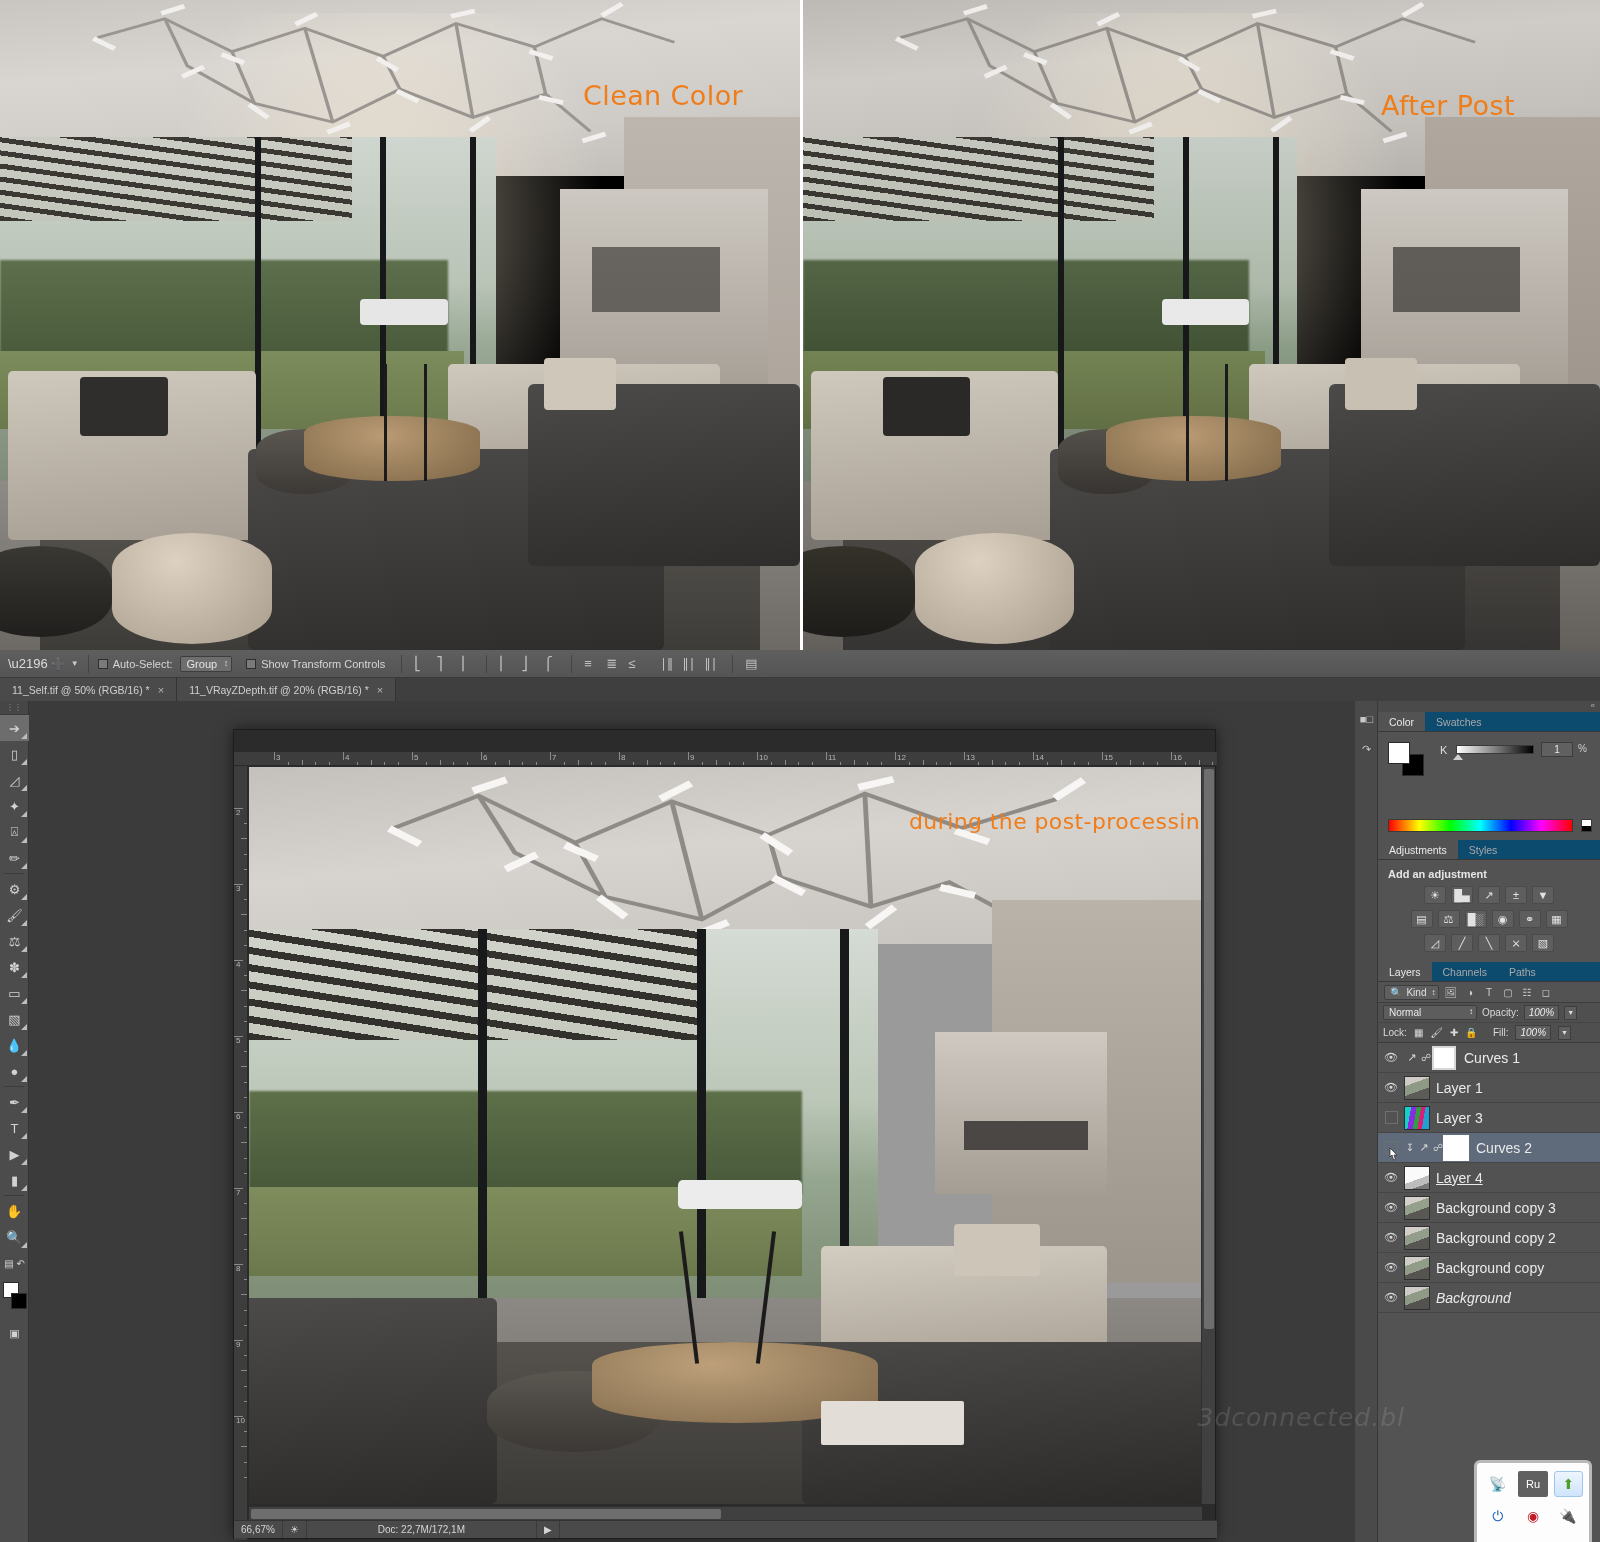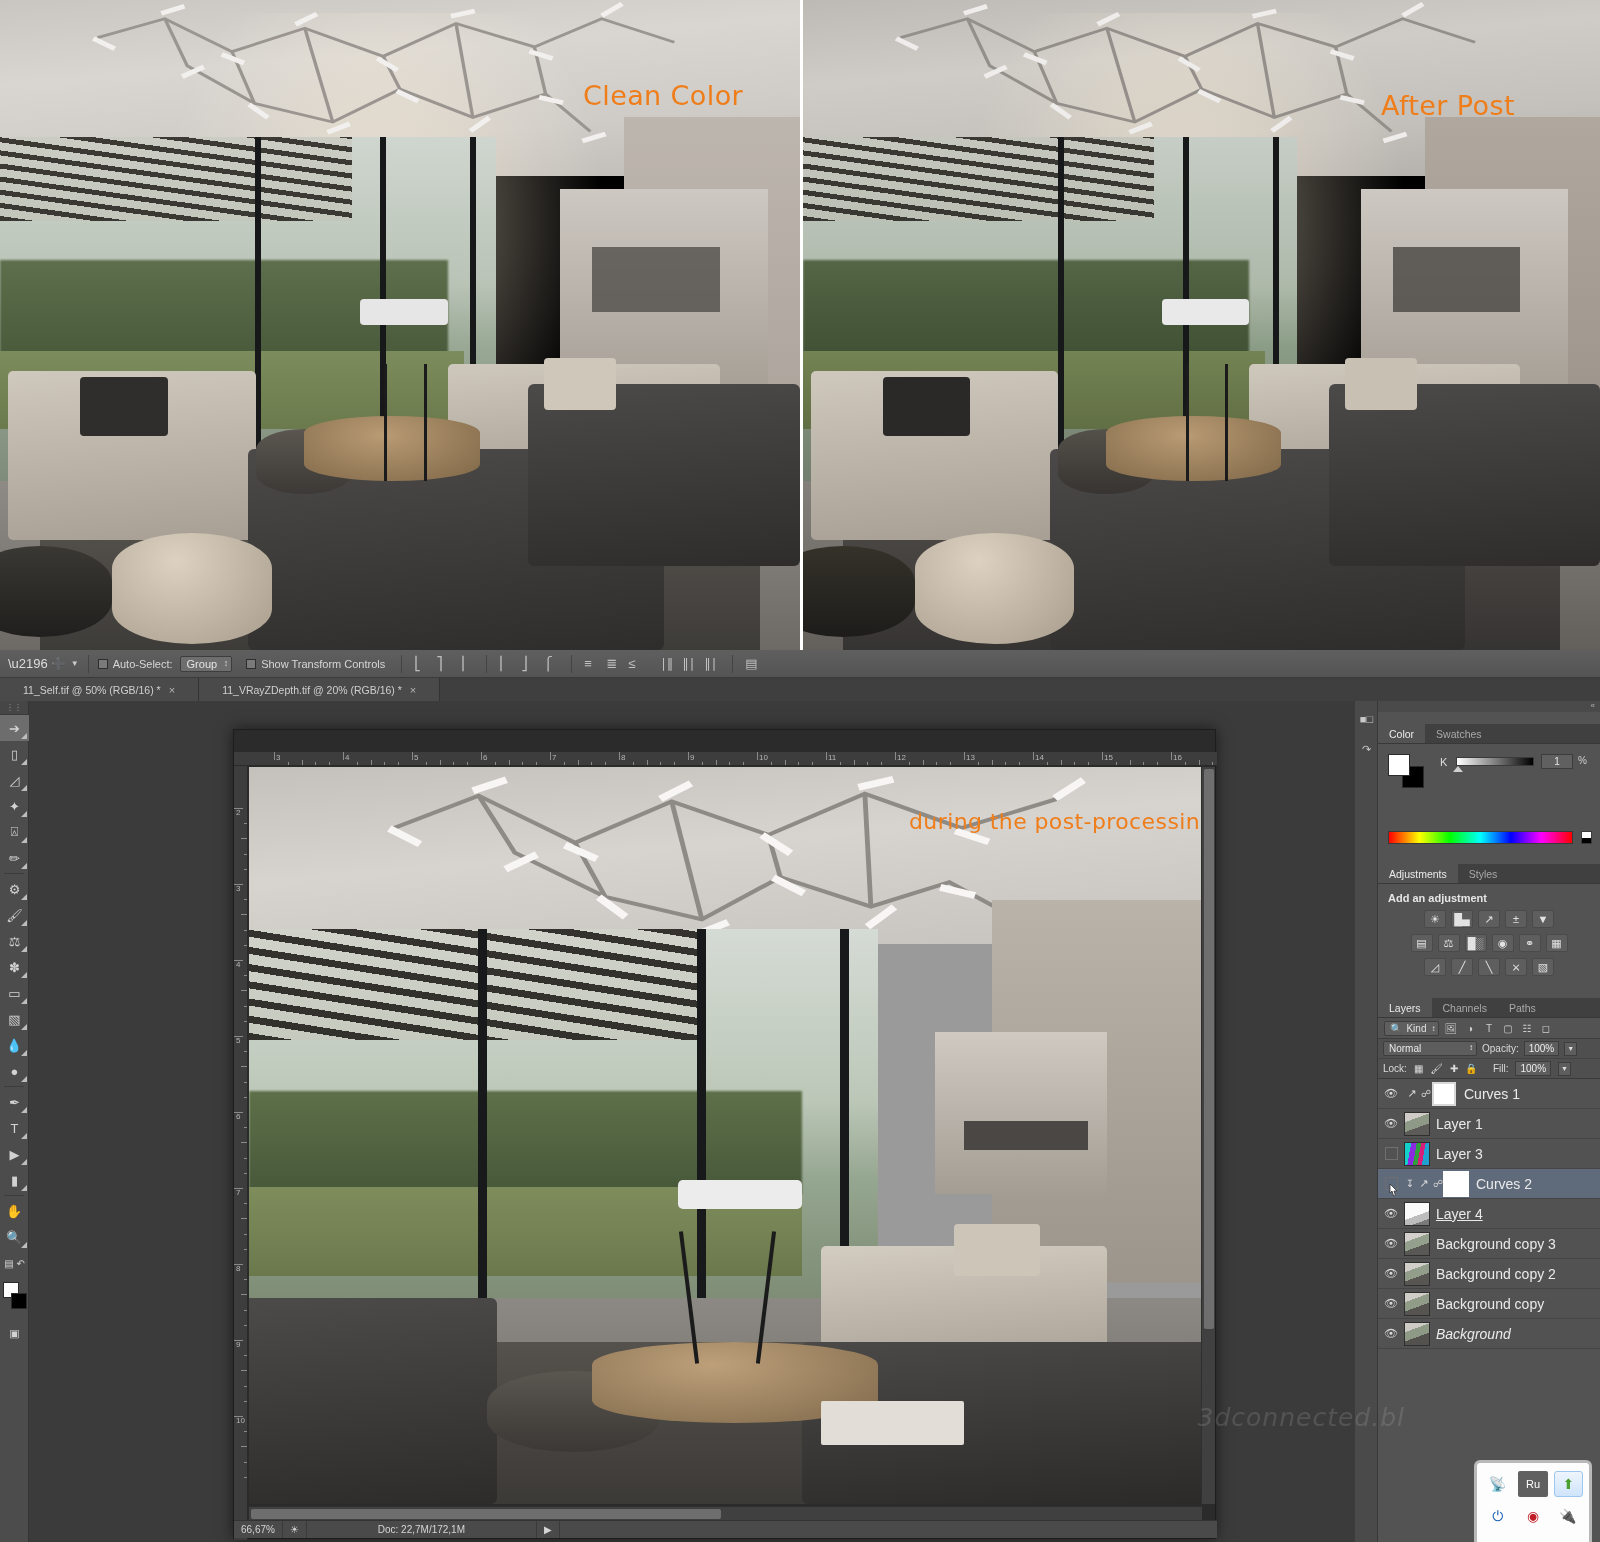--- a/index.html
+++ b/index.html
@@ -52,21 +52,21 @@
     background:linear-gradient(180deg,#5f5f5f,#545454); border-bottom:1px solid #3b3b3b;
     display:flex; align-items:center; padding-left:8px; color:#d6d6d6; font-size:11px; }
   .opt-sep { width:1px; height:18px; background:#444; margin:0 9px; }
   .chk { width:10px; height:10px; border:1px solid #2e2e2e; background:#7a7a7a; display:inline-block; margin-right:5px; vertical-align:-1px; }
   .opt-select { background:#6e6e6e; border:1px solid #3d3d3d; border-radius:2px; padding:1px 14px 1px 6px;
     color:#e4e4e4; font-size:11px; position:relative; }
   .opt-select:after { content:"\2195"; position:absolute; right:3px; top:1px; font-size:9px; color:#d8d8d8; }
   .align-ico { width:16px; height:16px; margin:0 3px; position:relative; opacity:.85; }
 
   #tab-bar { position:absolute; left:0; top:28px; width:1600px; height:23px; background:#3f3f3f; display:flex; align-items:flex-end; }
-  .doc-tab { height:23px; padding:0 23px; display:flex; align-items:center; gap:8px;
+  .doc-tab { height:23px; padding:0 12px; display:flex; align-items:center; gap:8px;
     background:#4a4a4a; color:#cfcfcf; font-size:10.5px; border-right:1px solid #333; }
   .doc-tab .x { font-size:11px; color:#b4b4b4; }
 
   #toolbar { position:absolute; left:0; top:51px; width:29px; height:841px; background:#4c4c4c; border-right:1px solid #343434; }
   #tb-grip { height:14px; background:#464646; border-bottom:1px solid #3a3a3a;
     display:flex; align-items:center; justify-content:center; color:#9a9a9a; font-size:8px; }
   .tool { width:29px; height:26px; display:flex; align-items:center; justify-content:center;
     color:#d2d2d2; font-size:13px; position:relative; }
   .tool.active { background:#6d6d6d; }
   .tool:after { content:""; position:absolute; right:2px; bottom:2px; border-left:3px solid transparent; border-top:3px solid transparent; border-right:3px solid #bdbdbd; border-bottom:3px solid #bdbdbd; }
@@ -98,21 +98,21 @@
   #doc-sb-v .thumb { position:absolute; left:2px; top:2px; width:10px; height:560px; background:#6e6e6e; border-radius:2px; }
   #doc-sb-h { position:absolute; left:15px; bottom:18px; width:953px; height:14px; background:#404040; border-top:1px solid #2f2f2f; }
   #doc-sb-h .thumb { position:absolute; left:2px; top:2px; width:470px; height:10px; background:#6e6e6e; border-radius:2px; }
 
   
   #dock-rail { position:absolute; left:1355px; top:51px; width:23px; height:841px; background:#4a4a4a; border-right:1px solid #383838; }
   .rail-ico { width:23px; height:24px; display:flex; align-items:center; justify-content:center; color:#c9c9c9; font-size:11px; margin-top:6px; }
   #right-dock { position:absolute; left:1378px; top:51px; width:222px; height:841px; background:#535353; }
   #dock-collapse { height:11px; color:#b0b0b0; font-size:8px; text-align:right; padding-right:5px; background:#4a4a4a; }
 
-  .panel-tabs { display:flex; height:20px; background:#404040; border-bottom:1px solid #383838;margin-top:12px; }
+  .panel-tabs { display:flex; height:20px; background:#0c4a6e; border-bottom:1px solid #383838; }
   .ptab { padding:0 11px; display:flex; align-items:center; font-size:10.5px; color:#a9a9a9; }
   .ptab.active { background:#535353; color:#eaeaea; }
 
   
   #color-panel { height:108px; background:#535353; position:relative; padding:8px 10px; }
   .cp-fg { position:absolute; left:10px; top:10px; width:22px; height:22px; background:#fff; border:1px solid #2b2b2b; }
   .cp-bg { position:absolute; left:24px; top:22px; width:22px; height:22px; background:#000; border:1px solid #2b2b2b; }
   .cp-k { position:absolute; left:62px; top:12px; font-size:11px; color:#ddd; }
   .cp-slider { position:absolute; left:78px; top:13px; width:78px; height:9px; background:linear-gradient(90deg,#fff,#000); border:1px solid #3a3a3a; }
   .cp-knob { position:absolute; left:75px; top:22px; width:0; height:0; border-left:5px solid transparent; border-right:5px solid transparent; border-bottom:6px solid #d0d0d0; }
@@ -135,21 +135,21 @@
   
   #layers-panel { background:#4f4f4f; }
   .lp-filter { height:21px; display:flex; align-items:center; gap:4px; padding:0 6px; background:#535353; border-bottom:1px solid #3d3d3d; }
   .kind-box { background:#5f5f5f; border:1px solid #3d3d3d; border-radius:2px; font-size:10px; color:#e0e0e0;
     padding:1px 12px 1px 5px; display:flex; align-items:center; gap:4px; position:relative; }
   .kind-box:after { content:"\2195"; position:absolute; right:3px; font-size:8px; }
   .fico { width:15px; height:15px; display:flex; align-items:center; justify-content:center; color:#cfcfcf; font-size:10px; }
   .lp-mode { height:20px; display:flex; align-items:center; gap:5px; padding:0 5px; background:#4f4f4f; border-bottom:1px solid #444; font-size:10px; color:#dadada; }
   .mode-sel { background:#5d5d5d; border:1px solid #3d3d3d; border-radius:2px; padding:1px 14px 1px 5px; width:94px; position:relative; color:#e8e8e8; }
   .mode-sel:after { content:"\2195"; position:absolute; right:3px; top:1px; font-size:8px; }
-  .num-field { background:#5d5d5d; border:1px solid #3d3d3d; color:#eee; font-size:10px; padding:1px 4px; }
+  .num-field { background:#5d5d5d; border:1px solid #3d3d3d; color:#eee; font-size:10px; padding:1px 4px;font-style:italic; }
   .tiny-caret { width:13px; height:14px; background:#5d5d5d; border:1px solid #3d3d3d; color:#ddd; font-size:7px; display:flex; align-items:center; justify-content:center; }
   .lp-lock { height:20px; display:flex; align-items:center; gap:7px; padding:0 5px; background:#4f4f4f; border-bottom:1px solid #3a3a3a; font-size:10px; color:#dadada; }
 
   .layer-row { height:30px; display:flex; align-items:center; border-bottom:1px solid #454545; background:#525252; position:relative; }
   .layer-row.selected { background:#5f6b7a; }
   .eye { width:26px; height:30px; display:flex; align-items:center; justify-content:center; color:#d8d8d8; font-size:11px; }
   .eye.off { color:transparent; }
   .eye.off:before { content:""; width:11px; height:11px; border:1px solid #6f6f6f; display:block; }
   .thumb-box { width:26px; height:24px; border:1px solid #2f2f2f; margin-right:6px; overflow:hidden; position:relative; }
   .lname { font-size:14px; color:#eaeaea; }

